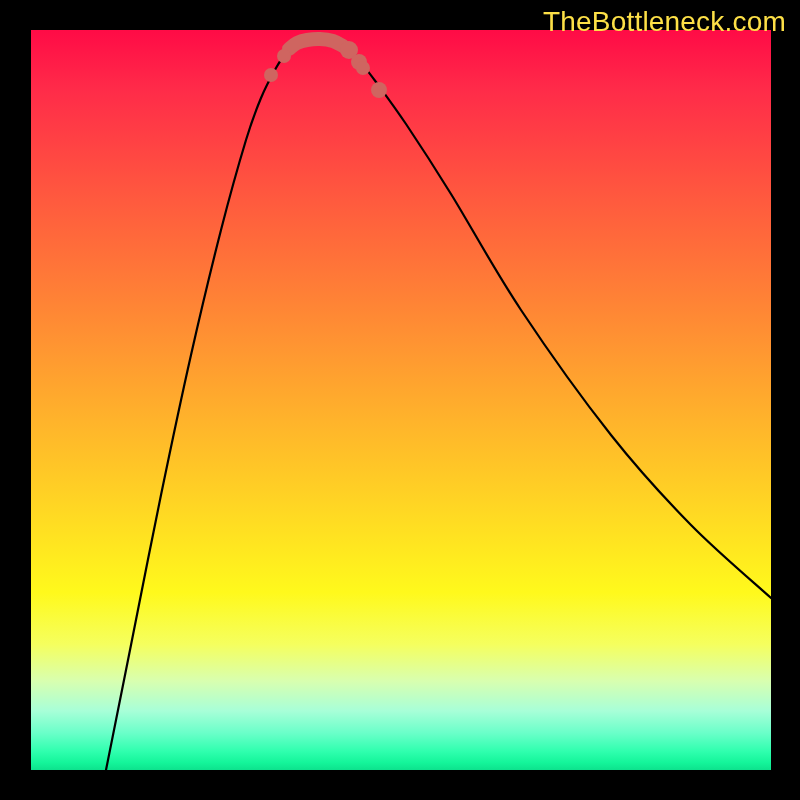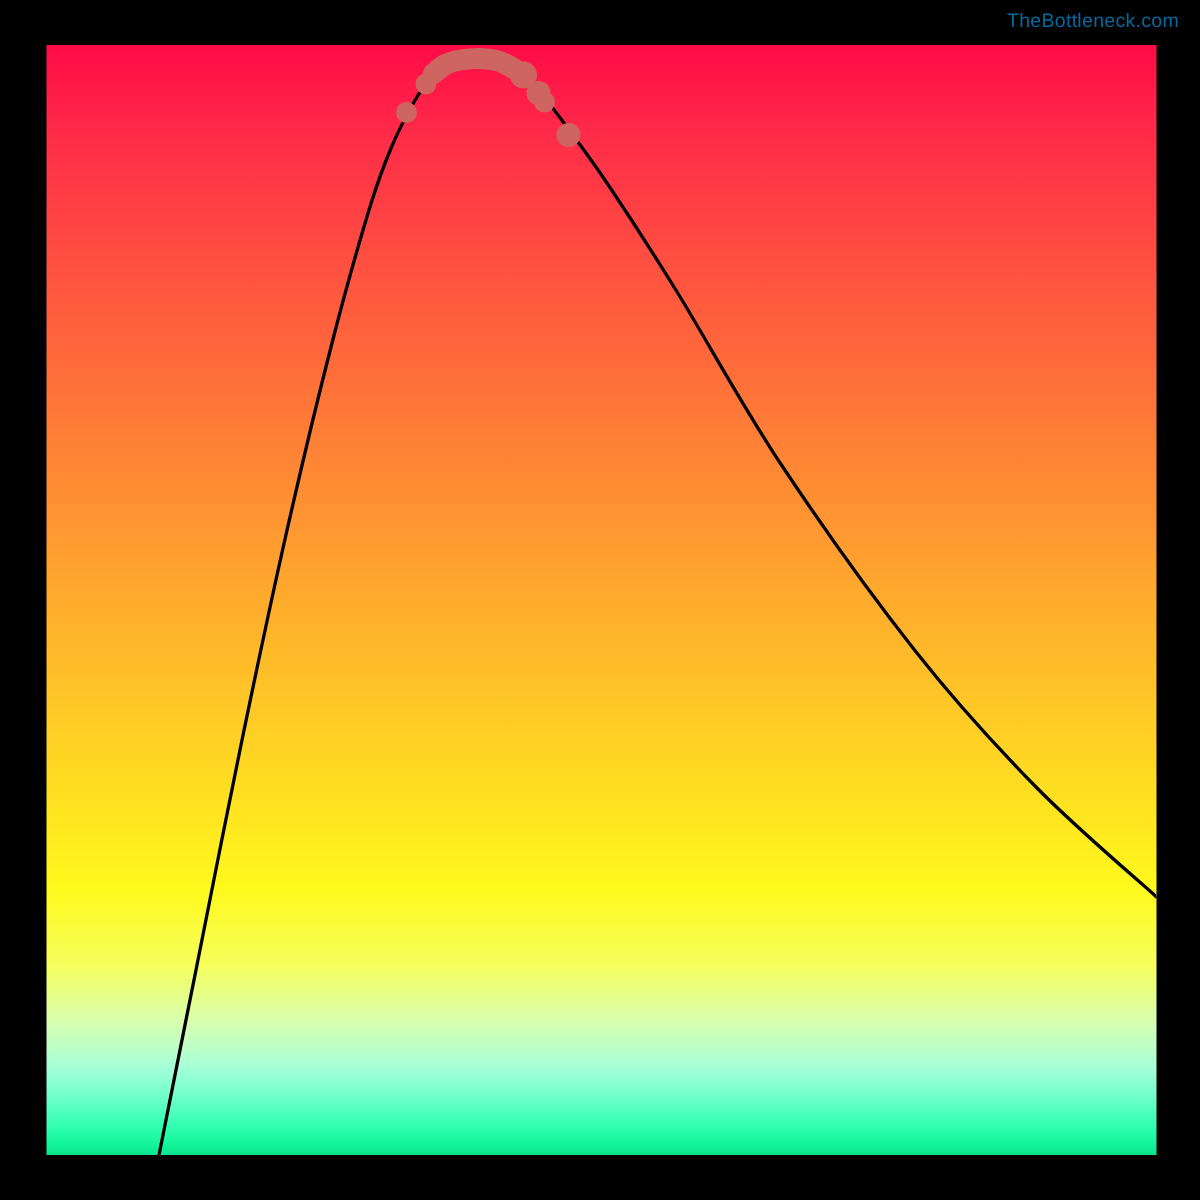--- a/index.html
+++ b/index.html
@@ -30,22 +30,22 @@
       #a8ffd8 92%,
       #6affc9 95%,
       #2fffae 97.5%,
       #14f59a 99%,
       #0de28d 100%);
   }
   .watermark {
     position: absolute;
     top: 6px;
     right: 14px;
-    color: #0369a1;
-    font-size: 13px;
+    color: #fde047;
+    font-size: 28px;
     font-weight: 400;
     letter-spacing: 0.2px;
     z-index: 20;
     user-select: none;
   }
   svg.overlay {
     position: absolute;
     left: 0;
     top: 0;
     width: 740px;

